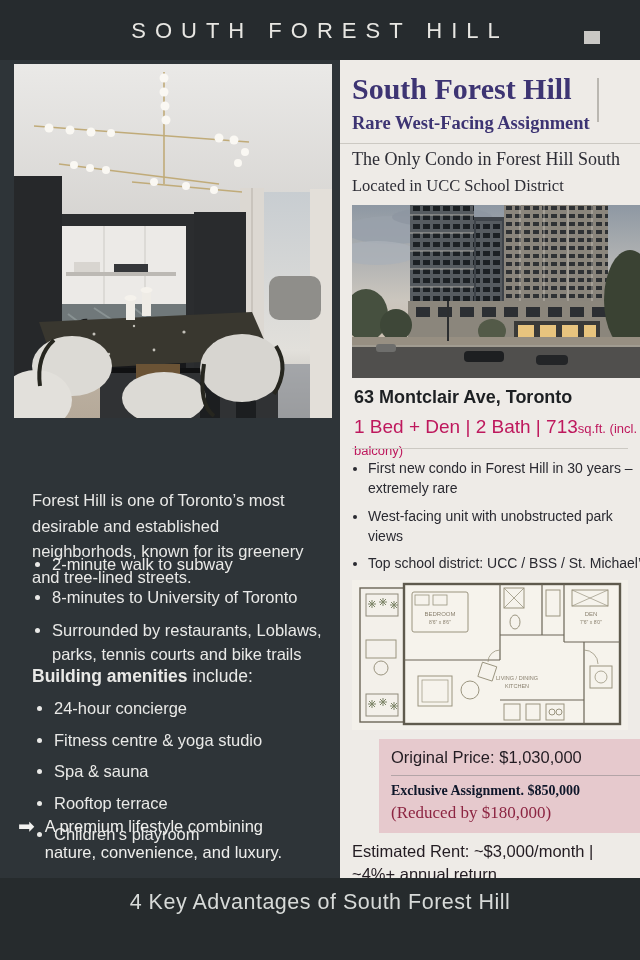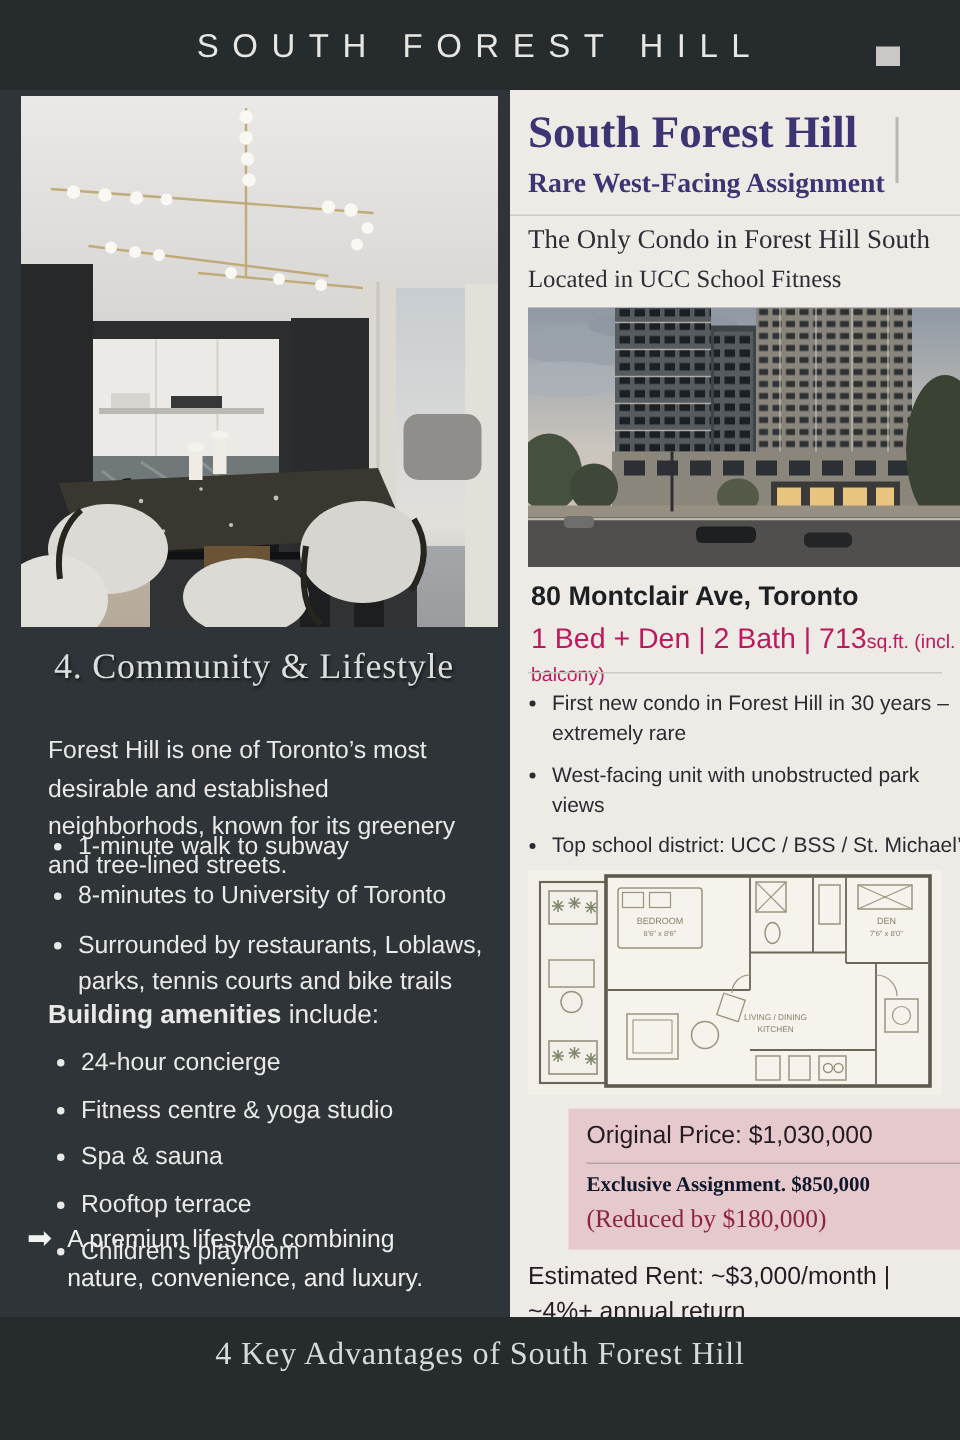--- a/index.html
+++ b/index.html
@@ -49,21 +49,21 @@
             padding:9px 0 10px 12px;box-sizing:border-box;margin-left:34px;}
   .p-orig{font-size:16.5px;color:#231c22;font-weight:500;}
   .p-hr{border:none;border-top:1px solid #b3a4a7;margin:8px 12px 7px 0;}
   .p-excl{font-family:"Liberation Serif",serif;font-weight:700;font-size:14px;color:#0f172a;}
   .p-red{font-family:"Liberation Serif",serif;font-weight:400;font-size:17px;color:#8c2441;margin-top:4px;}
   .r-rent{position:absolute;top:780px;left:12px;width:278px;font-size:16.5px;
           line-height:1.38;color:#231c22;font-weight:500;}
   
   .ftr{position:absolute;top:878px;left:0;width:640px;height:82px;background:#262b2d;}
   .ftr-title{position:absolute;top:12px;width:100%;text-align:center;
-             font-family:Liberation Serif, serif;font-size:21.5px;color:#d7dad8;letter-spacing:.5px;}
+             font-family:Liberation Sans, sans-serif;font-size:21.5px;color:#d7dad8;letter-spacing:.5px;}
   ul li::marker{color:inherit;}
 </style>
 </head>
 <body>
 
 <div class="page">
 
   <div class="hdr">
     <div class="hdr-title">SOUTH FOREST HILL</div>
     <div class="hdr-square"></div>
@@ -158,25 +158,24 @@
         <ellipse cx="58" cy="302" rx="40" ry="30" fill="#dcdad5"></ellipse>
         <ellipse cx="22" cy="336" rx="36" ry="30" fill="#e2e0db"></ellipse>
         <ellipse cx="150" cy="334" rx="42" ry="26" fill="#dcdad5"></ellipse>
         <ellipse cx="228" cy="304" rx="42" ry="34" fill="#d7d5d0"></ellipse>
         <path d="M190 300 q-6 40 10 52" stroke="#26261f" stroke-width="4" fill="none"></path>
         <path d="M262 282 q14 22 -2 48" stroke="#26261f" stroke-width="4" fill="none"></path>
         <path d="M40 276 q-18 16 -14 46" stroke="#26261f" stroke-width="4" fill="none"></path>
       </svg>
     </div>
 
-    <div class="l-head">4. Community &amp; Lifestyle</div>
     <div class="l-para">Forest Hill is one of Toronto’s most desirable and established neighborhods, known for its greenery and tree-lined streets.</div>
 
     <ul class="l-list1">
-      <li>1-minute walk to subway</li>
+      <li>2-minute walk to subway</li>
       <li>8-minutes to University of Toronto</li>
       <li>Surrounded by restaurants, Loblaws, parks, tennis courts and bike trails</li>
     </ul>
 
     <div class="l-amen-head">
       <b>Building amenities</b><span> include:</span>
     </div>
 
     <ul class="l-list2">
       <li>24-hour concierge</li>
@@ -192,21 +191,21 @@
     </div>
   </div>
 
   <div class="right">
 
     <div class="r-title">South Forest Hill</div>
     <div class="r-titlebar"></div>
     <div class="r-sub">Rare West-Facing Assignment</div>
     <div class="r-div1"></div>
     <div class="r-tag1">The Only Condo in Forest Hill South</div>
-    <div class="r-tag2">Located in UCC School Fitness</div>
+    <div class="r-tag2">Located in UCC School District</div>
 
     <div class="photo-right">
       <svg width="288" height="173" viewBox="0 0 288 173" xmlns="http://www.w3.org/2000/svg">
         <defs>
           <linearGradient id="dusk" x1="0" y1="0" x2="0" y2="1">
             <stop offset="0" stop-color="#8e98a3"></stop>
               <stop offset=".55" stop-color="#cbc6be"></stop>
               <stop offset="1" stop-color="#cdb9a6"></stop>
           </linearGradient>
           <pattern id="winA" width="10" height="9" patternUnits="userSpaceOnUse">
@@ -267,21 +266,21 @@
         <rect x="0" y="132" width="288" height="10" fill="#978f82"></rect>
         <rect x="0" y="140" width="288" height="33" fill="#504f4d"></rect>
         <line x1="0" y1="141" x2="288" y2="141" stroke="#bdb6a9" stroke-width="1.5"></line>
         <rect x="112" y="146" width="40" height="11" rx="4" fill="#1d1f21"></rect>
         <rect x="184" y="150" width="32" height="10" rx="4" fill="#232527"></rect>
         <rect x="24" y="139" width="20" height="8" rx="3" fill="#6e6e6c"></rect>
         <line x1="96" y1="96" x2="96" y2="136" stroke="#2c2e30" stroke-width="2"></line>
       </svg>
     </div>
 
-    <div class="r-addr">80 Montclair Ave, Toronto</div>
+    <div class="r-addr">63 Montclair Ave, Toronto</div>
     <div class="r-specs">
       <span>1 Bed + Den | 2 Bath | 713</span><span class="small">sq.ft. (incl. balcony)</span>
     </div>
     <div class="r-div2"></div>
 
     <ul class="r-list">
       <li>First new condo in Forest Hill in 30 years – extremely rare</li>
       <li>West-facing unit with unobstructed park views</li>
       <li>Top school district: UCC / BSS / St. Michael’s</li>
       <li>Subway + LRT at your doorstep</li>

